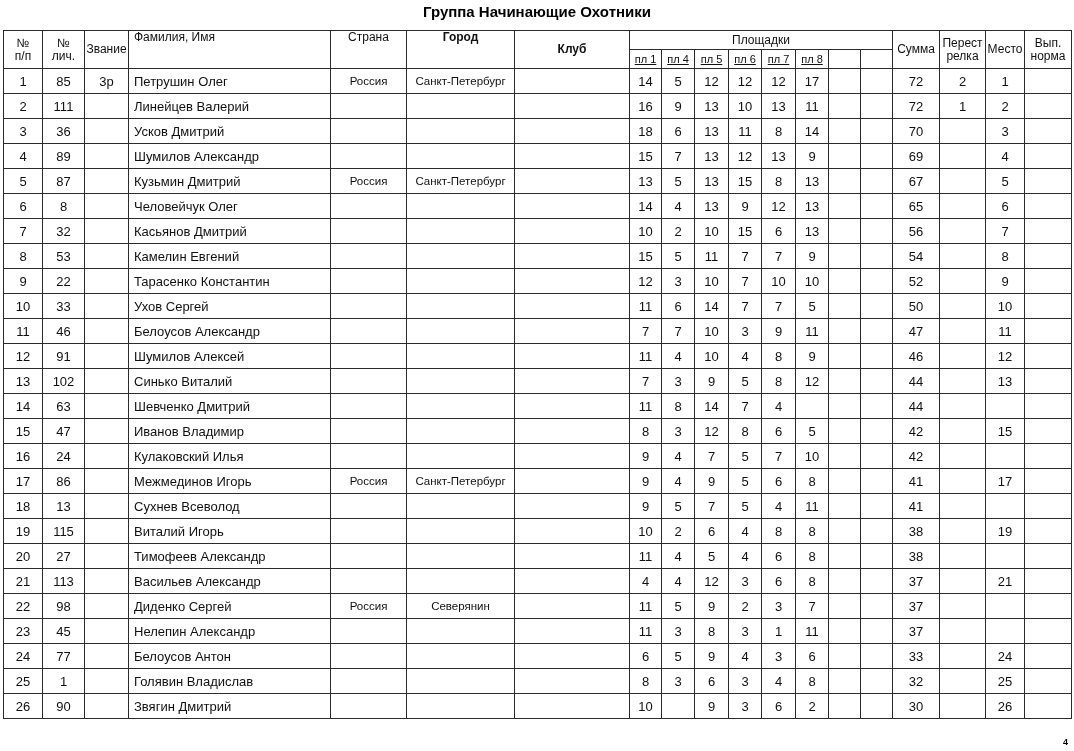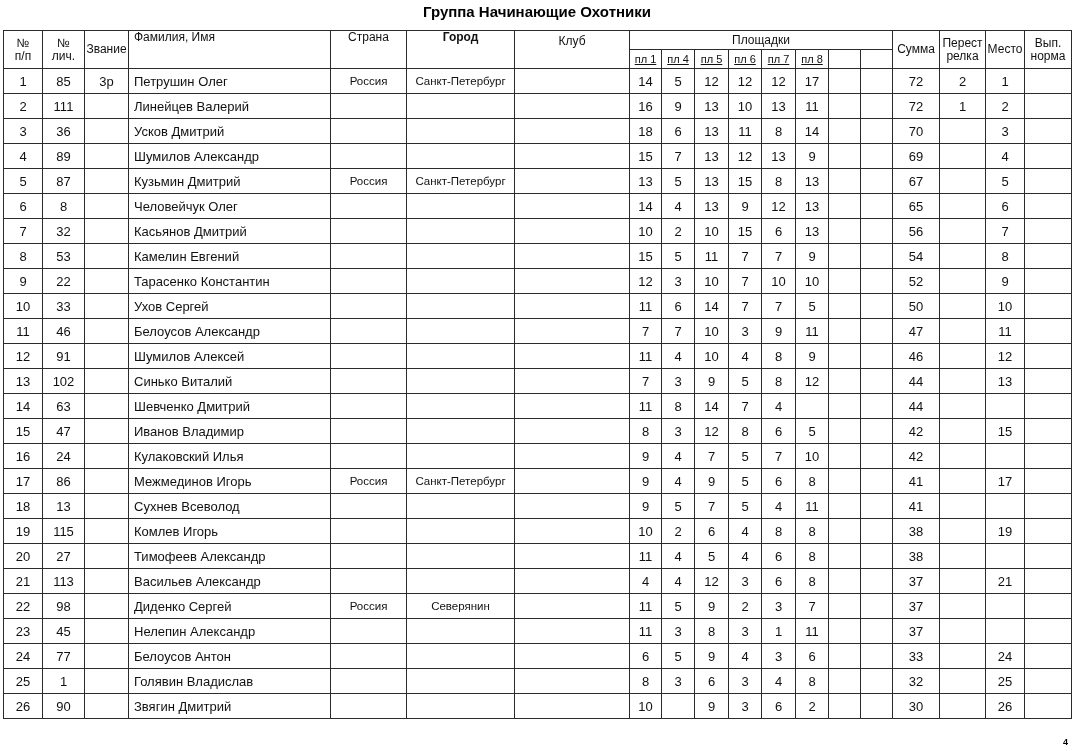--- a/index.html
+++ b/index.html
@@ -49,21 +49,21 @@
       <col style="width:47px">
   </colgroup>
   <thead>
     <tr>
       <th rowspan="2" class="wrap"><span>№</span><br><span>п/п</span></th>
       <th rowspan="2" class="wrap"><span>№</span><br><span>лич.</span></th>
       <th rowspan="2">Звание</th>
       <th rowspan="2" class="name" style="vertical-align:top;padding-top:0;margin-top:20px;">Фамилия, Имя</th>
       <th rowspan="2" style="vertical-align:top;padding-top:0;">Страна</th>
       <th rowspan="2" style="vertical-align:top;padding-top:0;font-weight:bold;">Город</th>
-      <th rowspan="2" style="vertical-align:top;padding-top:4px;">Клуб</th>
+      <th rowspan="2" style="vertical-align:top;padding-top:12px;font-weight:bold;">Клуб</th>
       <th colspan="8" class="grp">Площадки</th>
       <th rowspan="2">Сумма</th>
       <th rowspan="2" class="wrap"><span>Перест</span><br><span>релка</span></th>
       <th rowspan="2">Место</th>
       <th rowspan="2" class="wrap"><span>Вып.</span><br><span>норма</span></th>
     </tr>
     <tr>
       <th class="sub">пл 1</th>
       <th class="sub">пл 4</th>
       <th class="sub">пл 5</th>
@@ -450,21 +450,21 @@
         <td></td>
         <td>41</td>
         <td></td>
         <td></td>
         <td></td>
       </tr>
       <tr class="row">
         <td>19</td>
         <td>115</td>
         <td></td>
-        <td class="name">Комлев Игорь</td>
+        <td class="name">Виталий Игорь</td>
         <td class="small"></td>
         <td class="small"></td>
         <td></td>
         <td>10</td>
         <td>2</td>
         <td>6</td>
         <td>4</td>
         <td>8</td>
         <td>8</td>
         <td></td>

